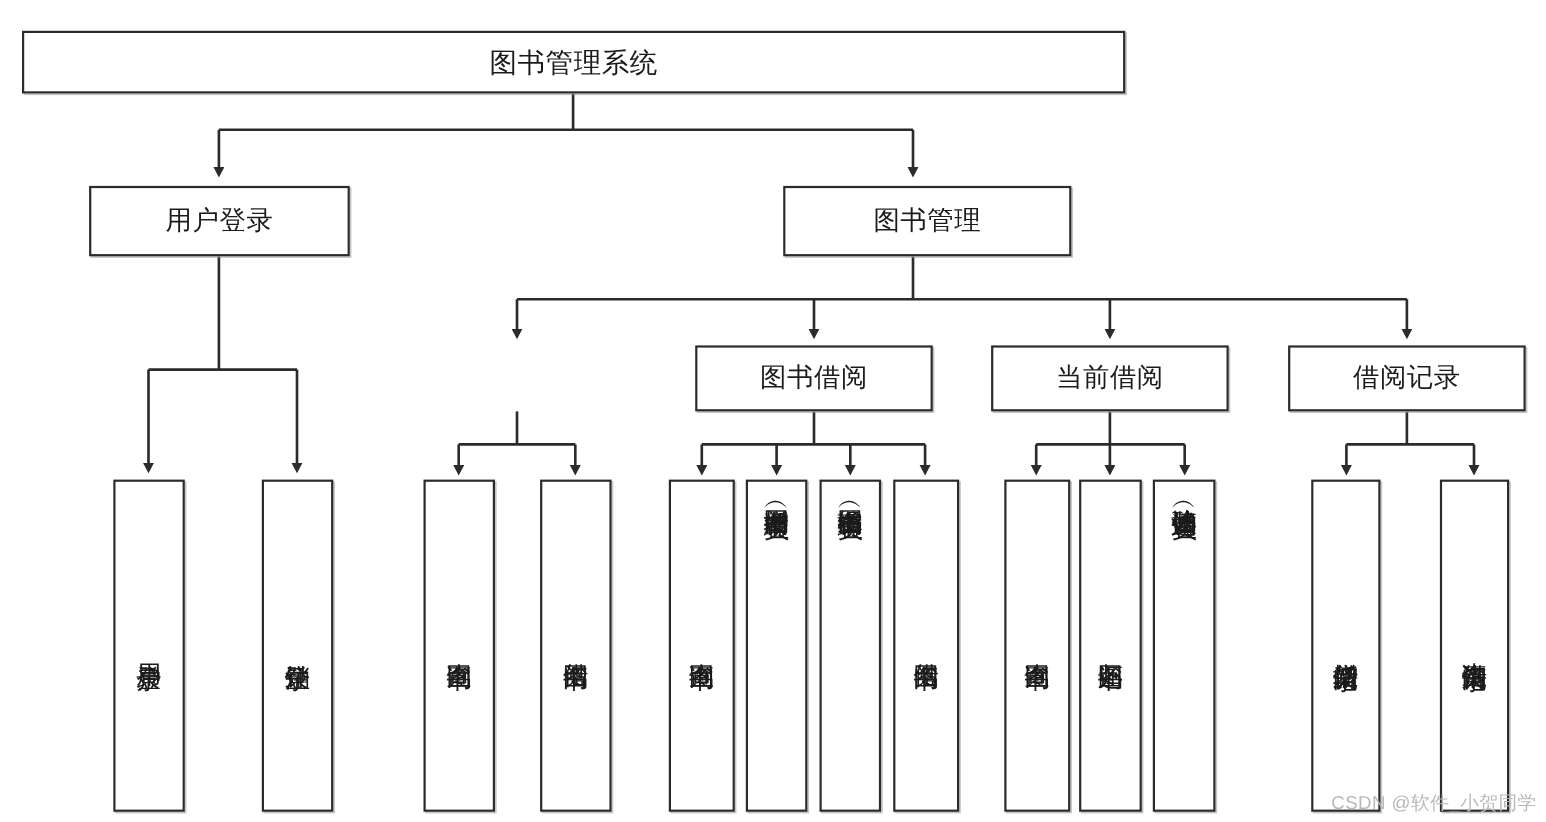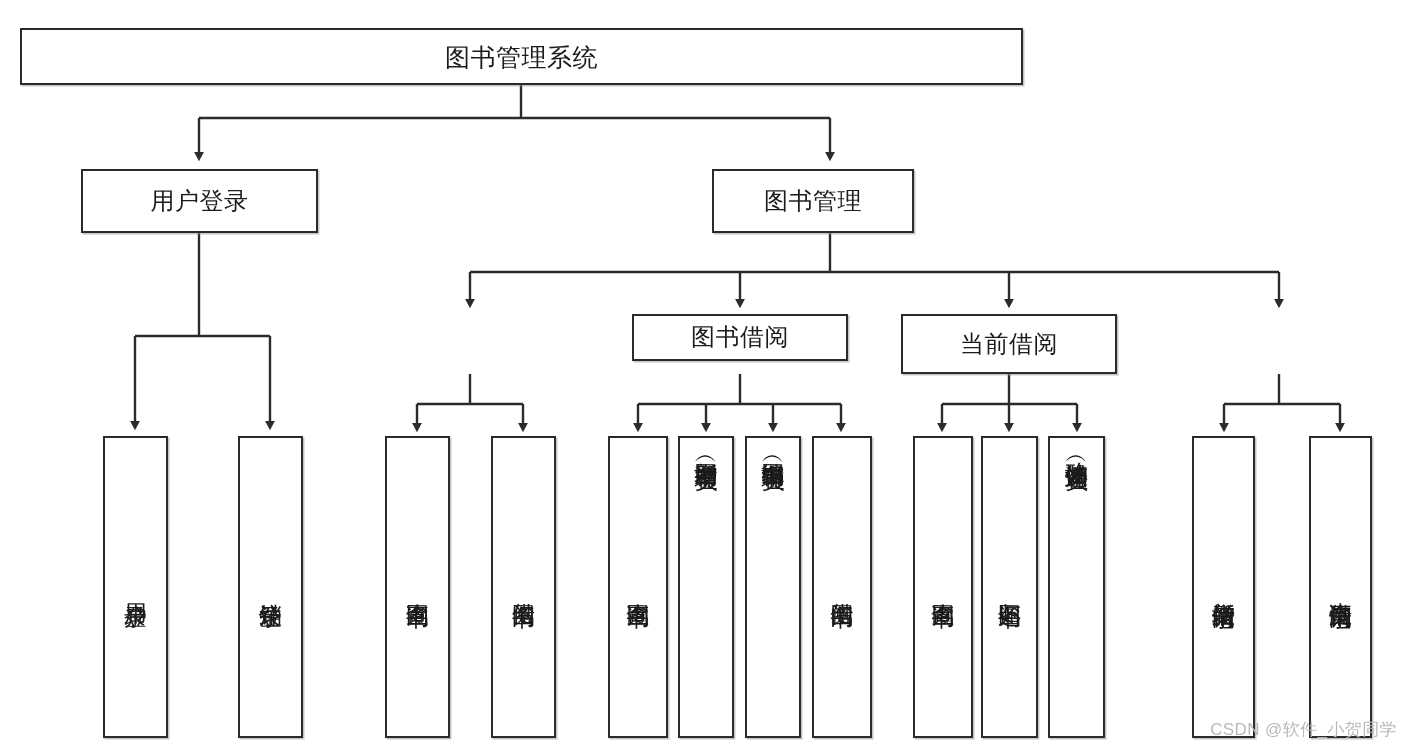--- a/index.html
+++ b/index.html
@@ -135,30 +135,33 @@
     </g>
   </svg>
 
   <div class="node horiz root" style="left:20px; top:28px; width:1003px; height:57px;">
     <span class="label">图书管理系统</span>
   </div>
 
   <div class="node horiz" style="left:81px; top:169px; width:237px; height:64px;">
     <span class="label">用户登录</span>
   </div>
-  <div class="node horiz" style="left:712px; top:169px; width:202px; height:64px;">
+  <div class="node horiz" style="left:712px; top:169px; width:262px; height:64px;">
     <span class="label">图书管理</span>
   </div>
 
-  <div class="node horiz" style="left:632px; top:314px; width:216px; height:47px;">
+  <div class="node horiz" style="left:632px; top:314px; width:216px; height:60px;">
     <span class="label">图书借阅</span>
   </div>
   <div class="node horiz" style="left:901px; top:314px; width:216px; height:60px;text-align:center;">
     <span class="label">当前借阅</span>
   </div>
+  <div class="node horiz" style="left:1171px; top:314px; width:216px; height:60px;">
+    <span class="label">借阅记录</span>
+  </div>
 
   <div class="node vert midstart" style="left:103px; top:436px; width:65px; height:302px;">
     <span class="label">用户登录</span>
   </div>
   <div class="node vert midstart" style="left:238px; top:436px; width:65px; height:302px;">
     <span class="label">注销登录</span>
   </div>
 
   <div class="node vert midstart" style="left:385px; top:436px; width:65px; height:302px;">
     <span class="label">查询图书</span>

